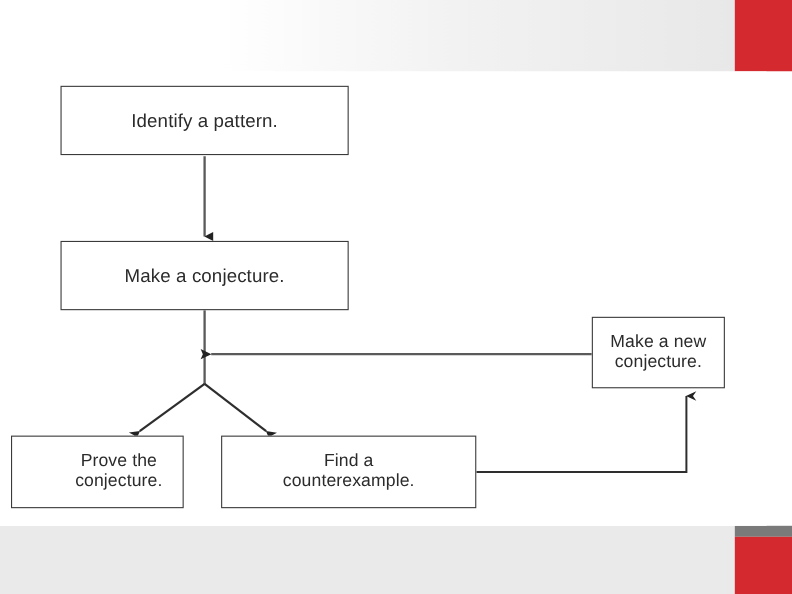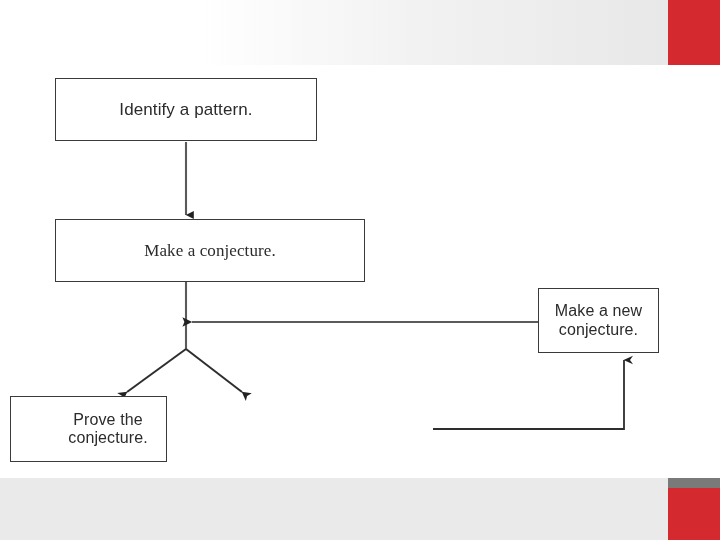--- a/index.html
+++ b/index.html
@@ -111,21 +111,21 @@
     line-height: 1.15;
     letter-spacing: 0.1px;
     padding: 2px 6px;
   }
   .node .label {
     display: block;
     white-space: pre-line;
   }
 
   #node-identify   { left: 55px;  top: 13px;  width: 262px; height: 63px; }
-  #node-conjecture { left: 55px;  top: 154px; width: 310px; height: 63px; font-family: Liberation Serif, serif; }
+  #node-conjecture { left: 55px;  top: 154px; width: 262px; height: 63px; }
   #node-prove      { left: 10px;  top: 331px; width: 157px; height: 66px; font-size: 16px; padding-left: 45px; }
   #node-counter    { left: 201px; top: 331px; width: 232px; height: 66px; font-size: 16px; }
   #node-new        { left: 538px; top: 223px; width: 121px; height: 65px; font-size: 16px; }
 </style>
 </head>
 <body>
 
 <div id="slide">
 
   <div class="band-gradient"></div>
@@ -173,20 +173,24 @@
 
     <div class="node" id="node-conjecture">
       <span class="label">Make a conjecture.</span>
     </div>
 
     <div class="node" id="node-prove">
       <span class="label">Prove the
 conjecture.</span>
     </div>
 
+    <div class="node" id="node-counter">
+      <span class="label">Find a
+counterexample.</span>
+    </div>
 
     <div class="node" id="node-new">
       <span class="label">Make a new
 conjecture.</span>
     </div>
 
   </div>
 </div>
 
 </body></html>

